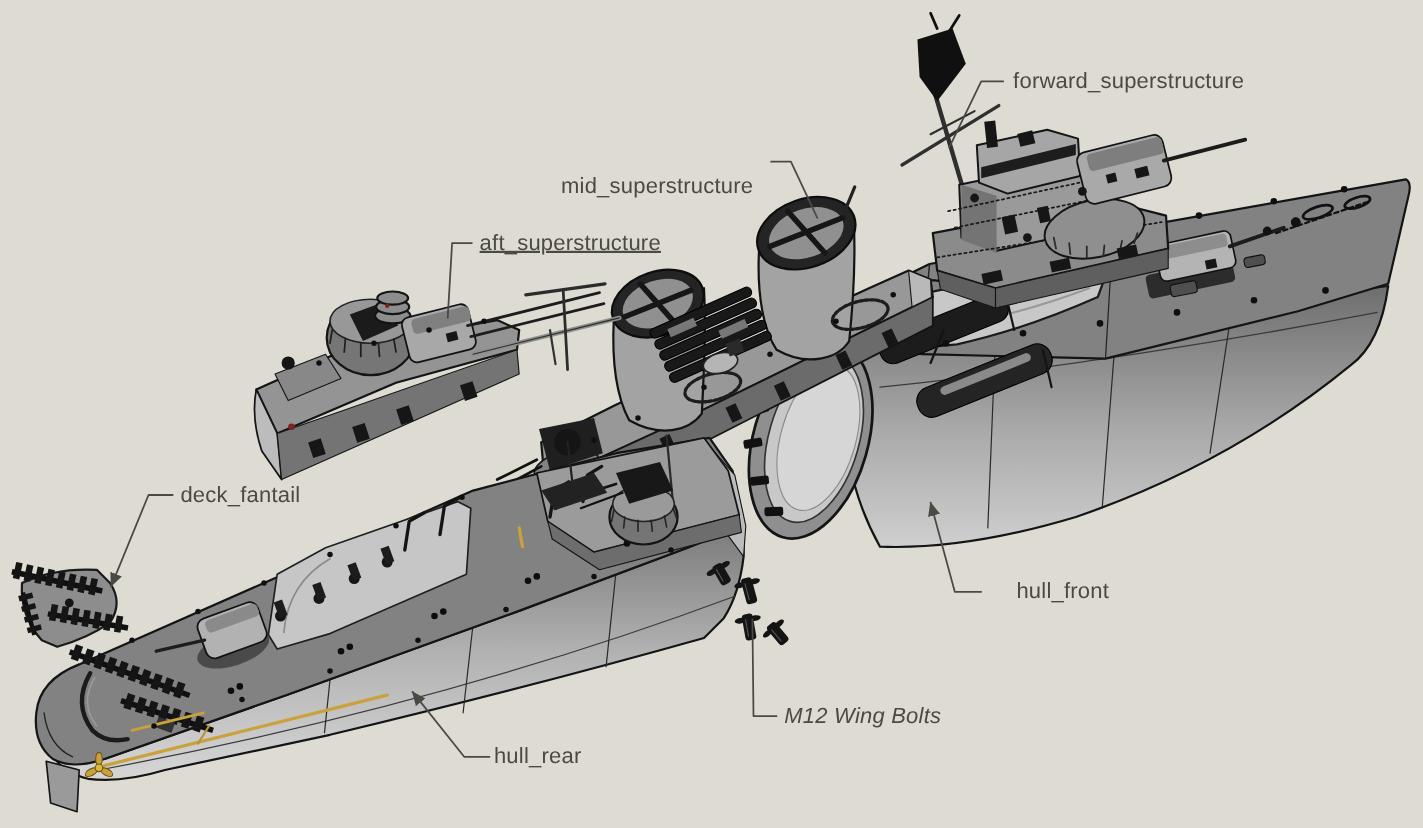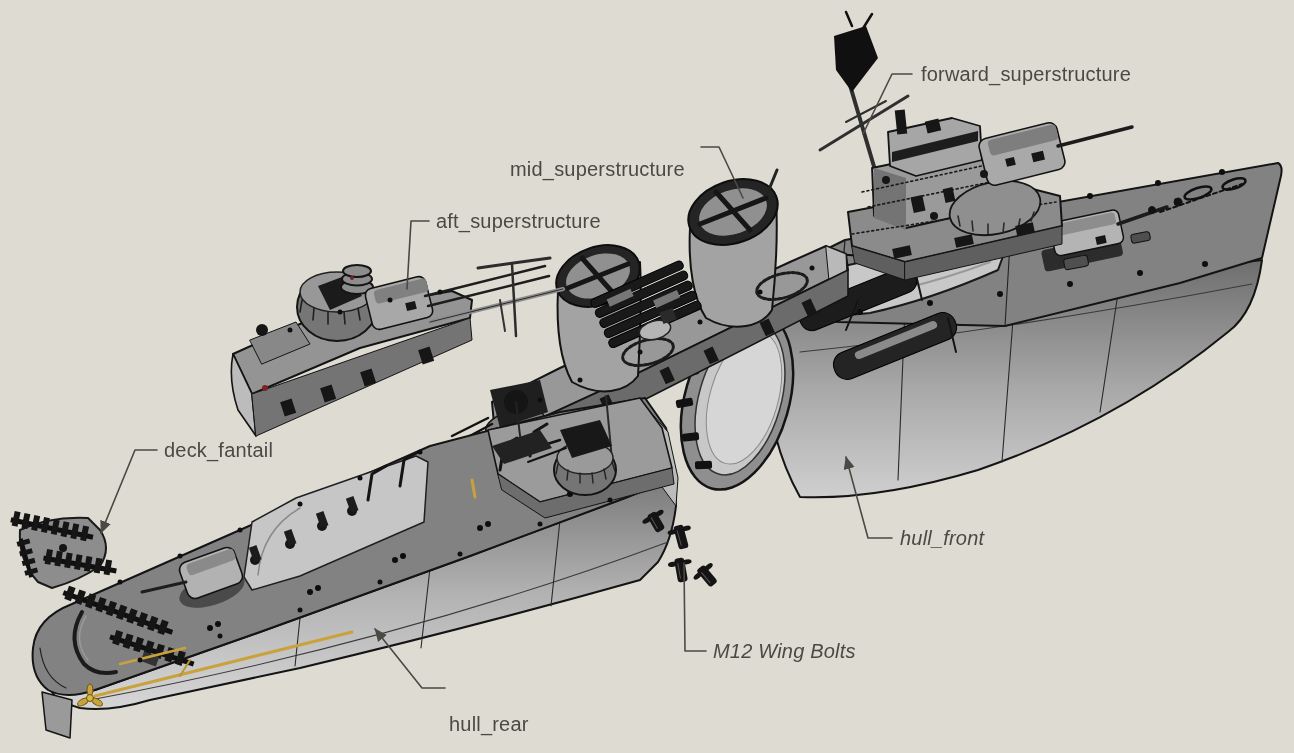--- a/index.html
+++ b/index.html
@@ -472,18 +472,18 @@
     <path d="M 429,221 L 411,221 L 407,289"></path>
     <path d="M 157,450 L 135,450 L 101,533" marker-end="url(#arw)"></path>
     <path d="M 892,538 L 868,538 L 846,457" marker-end="url(#arw)"></path>
     <path d="M 706,651 L 685,651 L 684,563"></path>
     <path d="M 445,688 L 422,688 L 375,629" marker-end="url(#arw)"></path>
   </g>
 </svg>
 
   <div class="callout" style="left:921px;top:61px;">forward_superstructure</div>
   <div class="callout" style="left:510px;top:116px;margin-top:40px;">mid_superstructure</div>
-  <div class="callout" style="left:436px;top:208px;">aft_superstructure</div>
+  <div class="callout" style="left:436px;top:208px;text-decoration:underline;">aft_superstructure</div>
   <div class="callout" style="left:164px;top:437px;text-align:right;">deck_fantail</div>
-  <div class="callout" style="left:900px;top:525px;font-style:italic;">hull_front</div>
+  <div class="callout" style="left:924px;top:525px;">hull_front</div>
   <div class="callout" style="left:713px;top:638px;font-style:italic;">M12 Wing Bolts</div>
-  <div class="callout" style="left:449px;top:675px;margin-top:36px;">hull_rear</div>
+  <div class="callout" style="left:449px;top:675px;">hull_rear</div>
 </div>
 
 </body></html>

